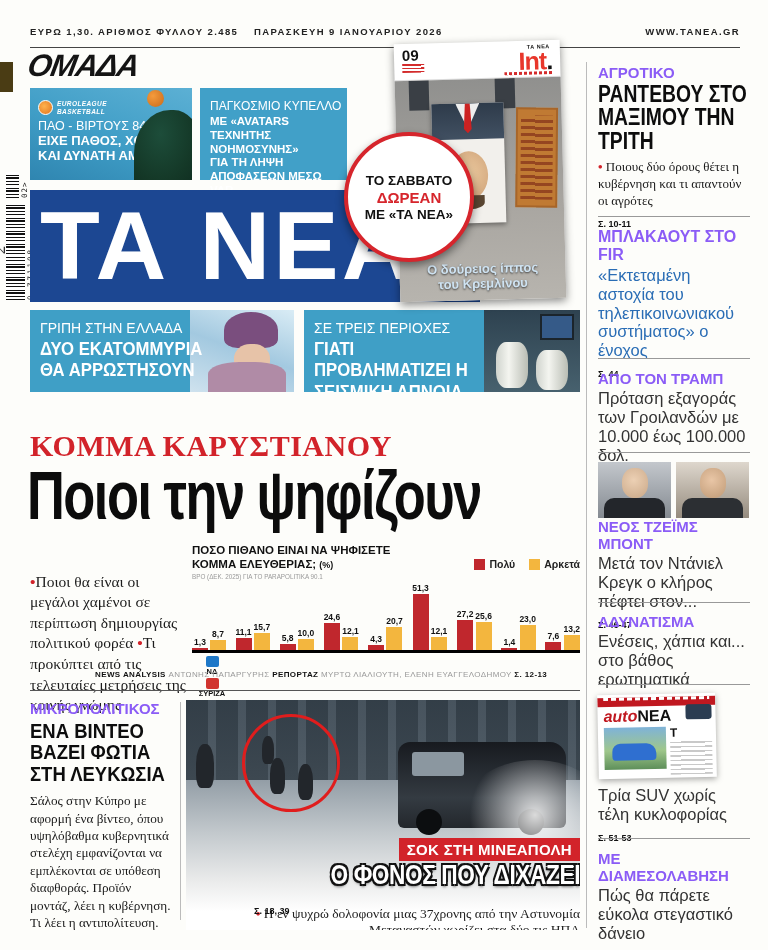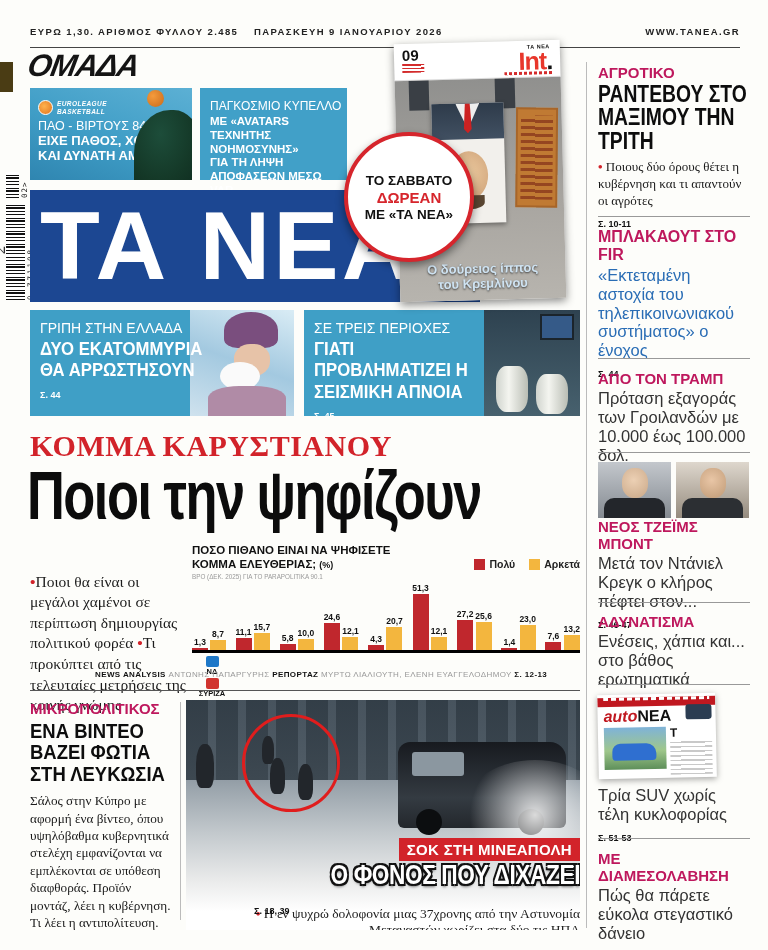--- a/index.html
+++ b/index.html
@@ -65,21 +65,21 @@
   .mg-sign i{position:absolute;inset:8px 5px;display:block;background:repeating-linear-gradient(0deg,rgba(120,35,20,.6) 0 3px,transparent 3px 7px);}
   .mag-caption{position:absolute;bottom:8px;left:0;right:0;text-align:center;font-size:13px;font-weight:900;
           color:#cfe3f2;line-height:1.15;text-shadow:0 1px 2px rgba(0,0,0,.7);}
   
   .promo{position:absolute;left:344px;top:132px;width:122px;height:122px;border-radius:50%;background:#fff;
          border:4px solid #d6252c;box-shadow:0 4px 9px rgba(0,0,0,.45);z-index:30;
          display:flex;flex-direction:column;align-items:center;justify-content:center;text-align:center;}
   .promo .p1,.promo .p3{font-size:13.5px;font-weight:900;color:#111;}
   .promo .p2{font-size:15px;font-weight:900;color:#d6252c;margin:1px 0;}
   
-  .teaser{position:absolute;top:310px;height:106px;color:#fff;overflow:hidden;background:#3f9fc6;}
+  .teaser{position:absolute;top:310px;height:82px;color:#fff;overflow:hidden;background:#3f9fc6;}
   .teaser.t1{left:30px;width:264px;}
   .teaser.t2{left:304px;width:276px;}
   .t-photo{position:absolute;right:0;top:0;bottom:0;}
   .t1 .t-photo{width:104px;background:linear-gradient(200deg,#d9ecf5 0%,#a3c9e0 50%,#cfe2ee 100%);}
   .t1-hat{position:absolute;top:2px;right:16px;width:54px;height:36px;background:#7a4e7e;border-radius:50% 50% 25% 25%;}
   .t1-face{position:absolute;top:34px;right:24px;width:36px;height:32px;background:#e7c3a8;border-radius:45%;}
   .t1-tissue{position:absolute;top:52px;right:34px;width:40px;height:28px;background:#fafafa;border-radius:50%;}
   .t1-scarf{position:absolute;bottom:0;right:8px;width:78px;height:30px;background:#b08ba6;border-radius:40% 40% 0 0;}
   .t2 .t-photo{width:96px;background:linear-gradient(180deg,#2e4250,#47616e);}
   .t2-screen{position:absolute;top:4px;right:6px;width:30px;height:22px;background:#355a88;border:2px solid #1b242b;}
@@ -114,21 +114,21 @@
   .bval{font-size:8.5px;font-weight:900;color:#111;margin-bottom:1px;white-space:nowrap;}
   .bar{width:16px;}
   .axis{position:absolute;left:0;right:0;top:106px;height:2.5px;background:#000;}
   .cats{position:absolute;left:0;right:0;top:110px;display:flex;justify-content:space-between;flex-direction:column;}
   .cat{width:40px;text-align:center;}
   .picon{width:13px;height:11px;margin:2px auto 1px auto;border-radius:2px;}
   .clabel{font-size:7.5px;font-weight:900;line-height:1.1;color:#111;}
   .total{display:inline-block;background:#000;color:#fff;font-size:9px;font-weight:900;padding:3px 5px;margin-top:2px;}
   
   .cyprus{position:absolute;left:30px;top:700px;width:143px;}
-  .sb-kicker{font-size:15px;font-weight:900;color:#be185d;}
+  .sb-kicker{font-size:15px;font-weight:900;color:#8b5cf6;}
   .cy-head{font-size:21px;font-weight:900;color:#0d0d0d;line-height:1.02;margin-top:3px;
            transform:scaleX(.88);transform-origin:left;width:118%;}
   .cy-body{font-family:"Liberation Serif",serif;font-size:13.2px;line-height:1.32;color:#1a1a1a;margin-top:8px;}
   .cy-page{font-size:9px;font-weight:900;margin-top:16px;}
   .vrule-bottom{position:absolute;left:180px;top:702px;height:218px;width:1px;background:#bbb;}
   
   .mn{position:absolute;left:186px;top:700px;width:394px;height:230px;overflow:hidden;}
   .mn-photo{position:absolute;inset:0;background:linear-gradient(180deg,#4e5a66 0%,#6d7a85 18%,#9aa4ac 38%,#c3c9cd 58%,#e9eaea 78%,#ffffff 92%);}
   .mn-building{position:absolute;left:0;right:0;top:0;height:80px;background:repeating-linear-gradient(90deg,#2e3942 0 22px,#46525c 22px 30px);opacity:.85;}
   .mn-van{position:absolute;right:14px;top:42px;width:168px;height:86px;border-radius:12px 16px 6px 6px;

